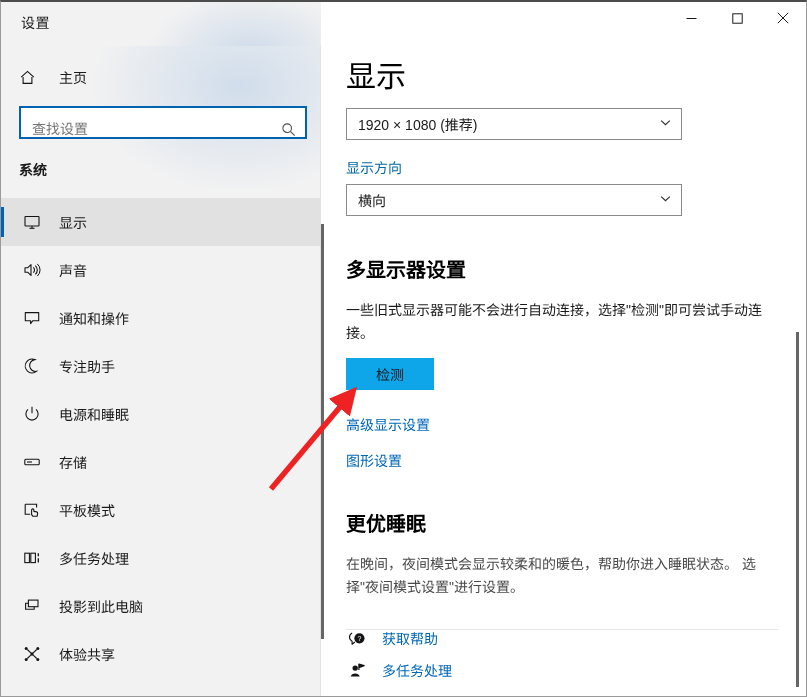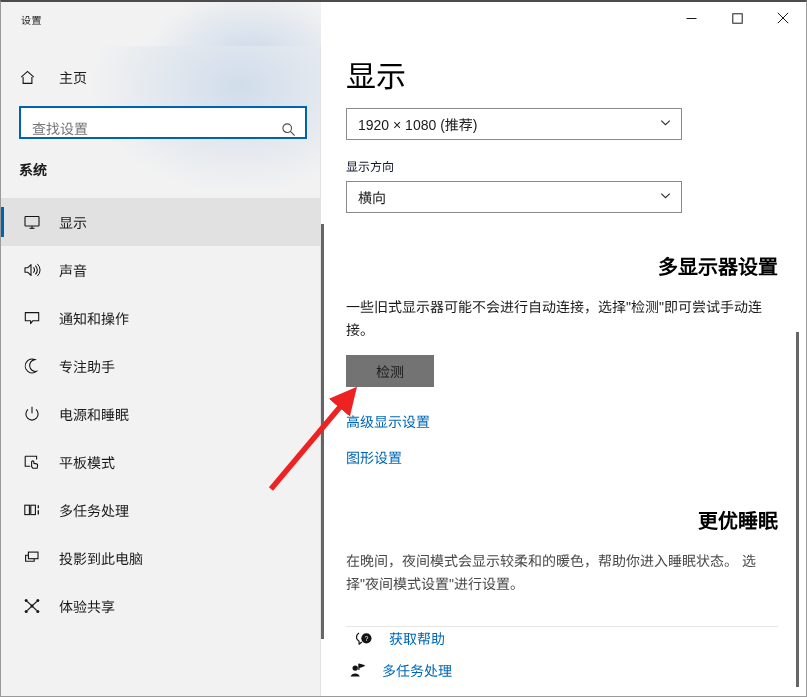--- a/index.html
+++ b/index.html
@@ -37,21 +37,21 @@
     width: 320px;
     height: 44px;
     background:
       radial-gradient(ellipse 150px 90px at 78% 120%, rgba(176,200,228,0.55) 0%, rgba(176,200,228,0.0) 70%),
       #f2f2f2;
   }
   .app-title {
     position: absolute;
     left: 20px;
     top: 10px;
-    font-size: 10px;
+    font-size: 14px;
     color: #1a1a1a;
     letter-spacing: .5px;
   }
   .win-controls {
     position: absolute;
     top: 0; right: 0;
     display: flex;
     height: 32px;
   }
   .win-btn {
@@ -209,47 +209,46 @@
     display: flex;
     align-items: center;
     justify-content: space-between;
     padding: 0 9px 0 11px;
     cursor: default;
     font-size: 14px;
     color: #1a1a1a;
   }
 
   .field-label {
-    font-size: 12px;
-    color: #0f172a;
+    font-size: 14px;
+    color: #0369a1;
     margin-top: 17px;
     margin-bottom: 7px;
   }
 
   .section-heading {
     font-size: 20px;
     color: #000000;
     margin-top: 38px;
     margin-bottom: 16px;
-    text-align: right;
   }
 
   .section-desc {
     font-size: 14px;
     line-height: 1.62;
     color: #1a1a1a;
     max-width: 432px;
   }
   .section-desc.gray { color: #4a4a4a; }
 
   .btn {
     margin-top: 14px;
     min-width: 88px;
     height: 32px;
-    background: #737373;
+    background: #0ea5e9;
     border: none;
     font-family: inherit;
     font-size: 14px;
     color: #1a1a1a;
     padding: 0 18px;
     cursor: default;
   }
 
   .link {
     display: inline-block;
@@ -269,21 +268,20 @@
   .footer-links {
     position: absolute;
     left: 24px;
     bottom: 10px;
   }
   .footer-row {
     display: flex;
     align-items: center;
     height: 32px;
     cursor: default;
-    justify-content: center;
   }
   .footer-row .ico {
     width: 22px;
     display: flex;
     align-items: center;
     justify-content: center;
     color: #141414;
   }
   .footer-row .link { margin-left: 14px; }
 
@@ -384,20 +382,29 @@
       <div class="nav-item">
         <span class="ico">
           <svg width="18" height="18" viewBox="0 0 18 18">
             <path d="M5 4.4 A6.1 6.1 0 1 0 13 4.4" fill="none" stroke="#141414" stroke-width="1.1"></path>
             <line x1="9" y1="1.8" x2="9" y2="8.3" stroke="#141414" stroke-width="1.1"></line>
           </svg>
         </span>
         <span class="label">电源和睡眠</span>
       </div>
 
+      <div class="nav-item">
+        <span class="ico">
+          <svg width="18" height="18" viewBox="0 0 18 18">
+            <rect x="1.8" y="6.3" width="14.4" height="5.4" rx="1" fill="none" stroke="#141414" stroke-width="1.1"></rect>
+            <line x1="4" y1="9" x2="9" y2="9" stroke="#141414" stroke-width="1.1"></line>
+          </svg>
+        </span>
+        <span class="label">存储</span>
+      </div>
 
       <div class="nav-item">
         <span class="ico">
           <svg width="18" height="18" viewBox="0 0 18 18">
             <path d="M2.2 3.2 L13.6 3.2 L13.6 6.6 M2.2 3.2 L2.2 13.3 L7.2 13.3" fill="none" stroke="#141414" stroke-width="1.1"></path>
             <path d="M8.6 13.6 L8.6 9.0 A1.15 1.15 0 0 1 10.9 9.0 L10.9 10.4 L13.6 10.9 A1.3 1.3 0 0 1 14.6 12.4 L14.2 15.2 L9.8 15.2 Z" fill="none" stroke="#141414" stroke-width="1.1" stroke-linejoin="round"></path>
           </svg>
         </span>
         <span class="label">平板模式</span>
       </div>

